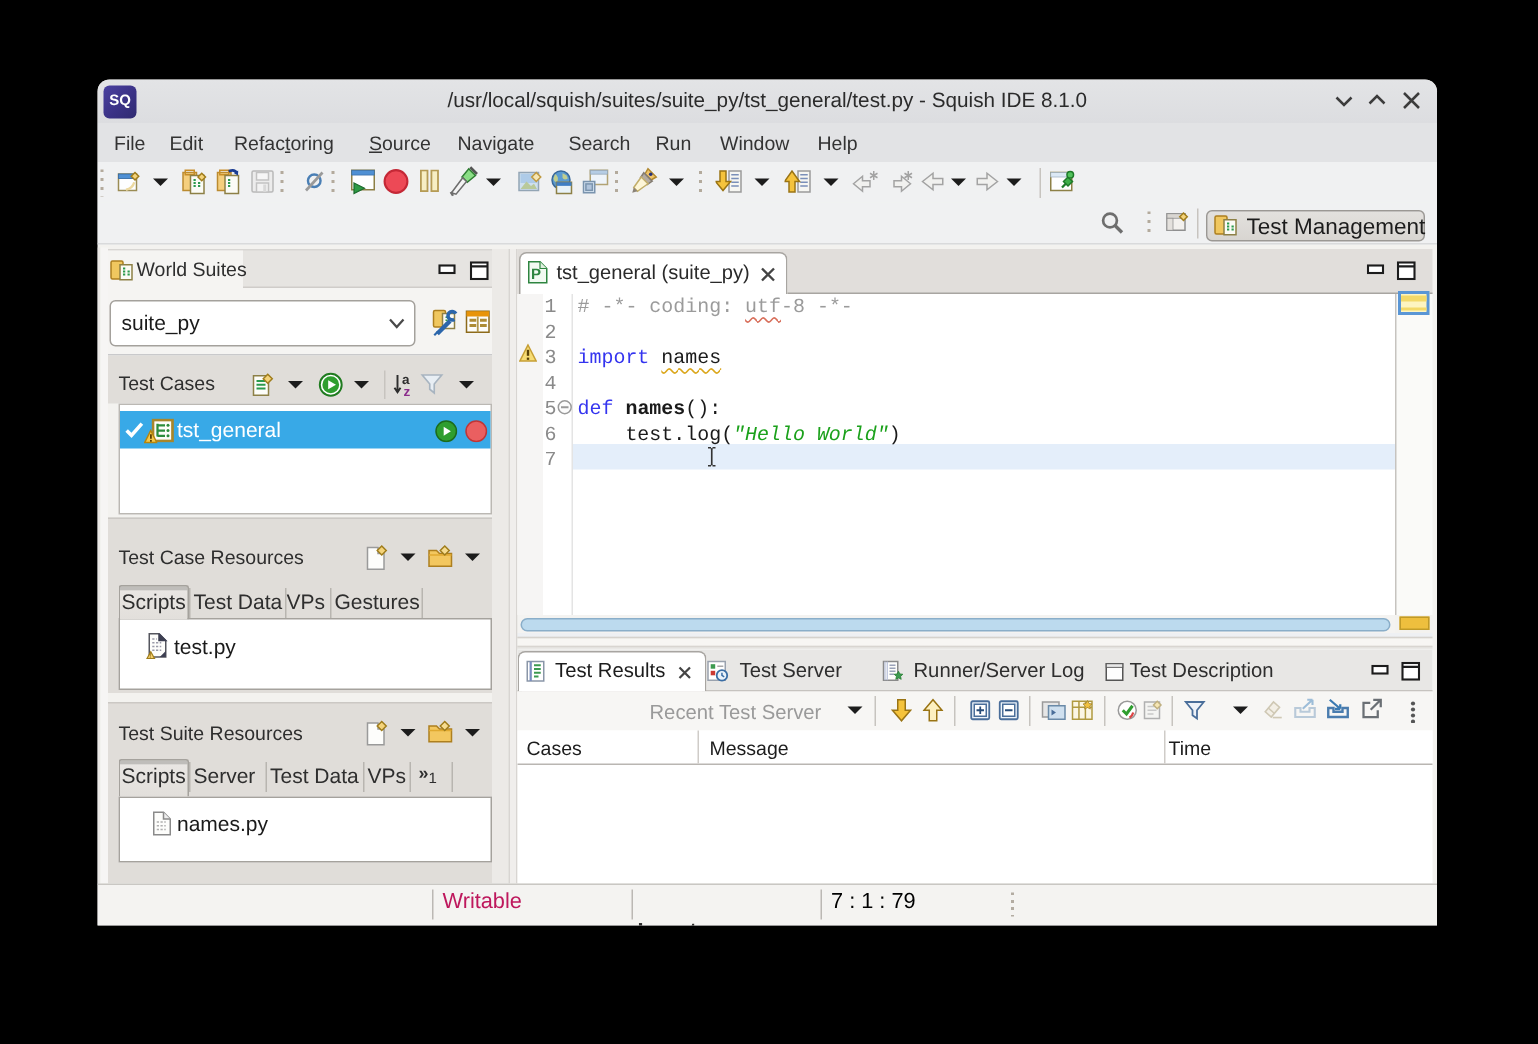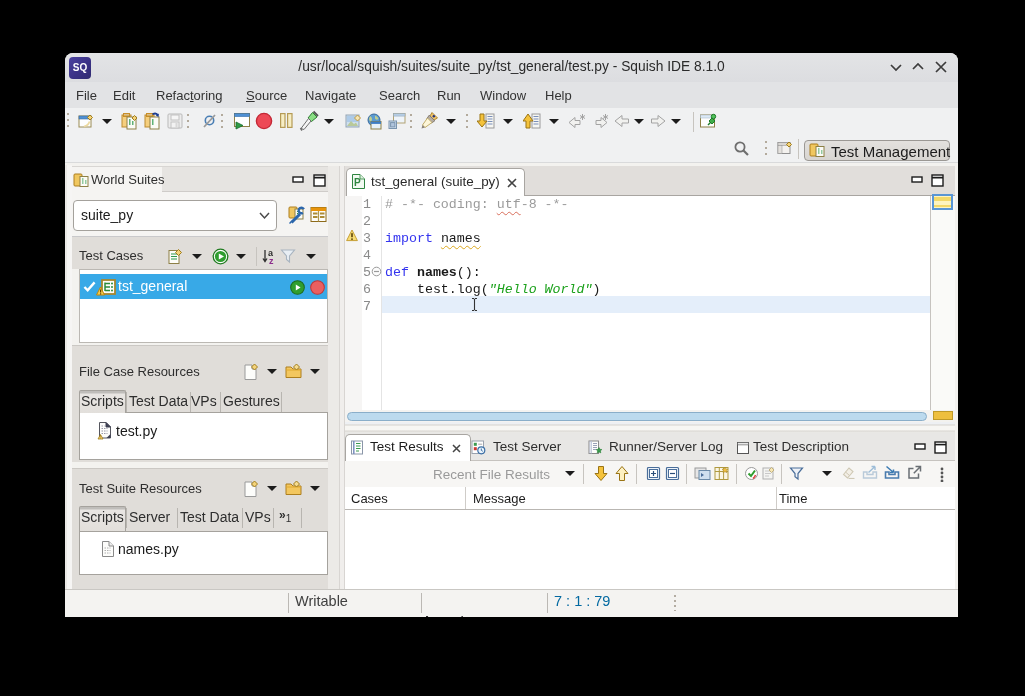--- a/index.html
+++ b/index.html
@@ -297,21 +297,21 @@
 <div class="a" style="left:53px;top:225px;font-size:14px;color:#fff;">tst_general</div>
 <svg class="a" style="left:225px;top:227px" width="15" height="15" viewBox="0 0 22 22">
  <circle cx="11" cy="11" r="10" fill="#2f9e2f" stroke="#1c6b1c" stroke-width="1.5"></circle>
  <path d="M8.5 6.5 L15.5 11 L8.5 15.5 Z" fill="#fff"></path>
 </svg>
 <svg class="a" style="left:245px;top:227px" width="15" height="15" viewBox="0 0 22 22">
  <circle cx="11" cy="11" r="10" fill="#ea5f60" stroke="#c03536" stroke-width="1.5"></circle>
 </svg>
 
 <div class="a" style="left:7px;top:292px;width:256px;height:117px;background:#e0ddd9;border-top:1px solid #cbc8c4;"></div>
-<div class="a" style="left:14px;top:311px;font-size:13px;color:#2e2e2e;">File Case Resources</div>
+<div class="a" style="left:14px;top:311px;font-size:13px;color:#2e2e2e;">Test Case Resources</div>
 <svg class="a" style="left:178px;top:310px" width="16" height="18" viewBox="0 0 16 18">
  <path d="M2 2 H9 L13 6 V16.5 H2 Z" fill="#fdfdfb" stroke="#9a9a9a"></path>
  <path d="M9 2 L9 6 L13 6" fill="#eee" stroke="#9a9a9a"></path>
  <path d="M11.5 1 L14.5 4 L11.5 7 L8.5 4 Z" fill="#f4d37a" stroke="#a07d1c"></path>
 </svg>
 <div class="a tri" style="left:202px;top:316px"></div>
 <svg class="a" style="left:220px;top:310px" width="17" height="17" viewBox="0 0 17 17">
  <path d="M1 4 H6 L8 6 H16 V14.5 H1 Z" fill="#f3c75f" stroke="#ad7f1f"></path>
  <path d="M1 7 H16" stroke="#e0a92f" stroke-width="1"></path>
  <path d="M11.5 1 L14.5 4 L11.5 7 L8.5 4 Z" fill="#f6dc90" stroke="#a07d1c"></path>
@@ -464,21 +464,21 @@
 <div class="a" style="left:688px;top:386px;font-size:13.5px;color:#2e2e2e;">Test Description</div>
 <svg class="a" style="left:849px;top:389px" width="13" height="11" viewBox="0 0 13 11">
  <rect x="1" y="2" width="10" height="5" fill="#fff" stroke="#1c1c1c" stroke-width="1.4"></rect>
 </svg>
 <svg class="a" style="left:869px;top:388px" width="13" height="13" viewBox="0 0 13 13">
  <rect x="1" y="1" width="11" height="11" fill="#fff" stroke="#1c1c1c" stroke-width="1.4"></rect>
  <path d="M1 3.6 H12" stroke="#1c1c1c" stroke-width="1.6"></path>
 </svg>
 
 <div class="a" style="left:280px;top:408px;width:610px;height:26px;background:#f7f6f4;"></div>
-<div class="a" style="left:368px;top:414px;font-size:13.5px;color:#9a9a9a;">Recent File Results</div>
+<div class="a" style="left:368px;top:414px;font-size:13.5px;color:#9a9a9a;">Recent Test Server</div>
 <div class="a tri" style="left:500px;top:418px"></div>
 <div class="a vsep" style="left:518px;top:411px"></div>
 <svg class="a" style="left:529px;top:412px" width="14" height="17" viewBox="0 0 14 17">
  <path d="M4.5 1.5 h5 v7 h3.5 L7 15.5 L1 8.5 h3.5 Z" fill="#f5c33c" stroke="#9a7414"></path>
 </svg>
 <svg class="a" style="left:550px;top:412px" width="14" height="17" viewBox="0 0 14 17">
  <path d="M4.5 15.5 h5 v-7 h3.5 L7 1.5 L1 8.5 h3.5 Z" fill="#fdf0c0" stroke="#9a7414"></path>
 </svg>
 <div class="a vsep" style="left:571px;top:411px"></div>
 <svg class="a" style="left:581px;top:413px" width="15" height="15" viewBox="0 0 15 15">
@@ -547,16 +547,16 @@
 <div class="a" style="left:711px;top:434px;width:1px;height:22px;background:#cfccc8"></div>
 <div class="a" style="left:286px;top:438px;font-size:13px;color:#1c1c1c;">Cases</div>
 <div class="a" style="left:408px;top:438px;font-size:13px;color:#1c1c1c;">Message</div>
 <div class="a" style="left:714px;top:438px;font-size:13px;color:#1c1c1c;">Time</div>
 
 <div class="a" style="left:0;top:536px;width:893px;height:28px;background:#f4f3f1;border-top:1px solid #c9c7c3;"></div>
 <div class="a" style="left:223px;top:540px;width:1px;height:20px;background:#bbb8b4"></div>
 <div class="a" style="left:356px;top:540px;width:1px;height:20px;background:#bbb8b4"></div>
 <div class="a" style="left:482px;top:540px;width:1px;height:20px;background:#bbb8b4"></div>
 <div class="a dsep" style="left:609px;top:542px;background-image:repeating-linear-gradient(to bottom,#b3aca2 0 2px,rgba(0,0,0,0) 2px 5px)"></div>
-<div class="a" style="left:230px;top:540px;font-size:14.5px;color:#404040;">Writable</div>
+<div class="a" style="left:230px;top:540px;font-size:14.5px;color:#be185d;">Writable</div>
 <div class="a" style="left:360px;top:560px;font-size:14.5px;color:#2b2b2b;font-weight:bold;">Insert</div>
-<div class="a" style="left:489px;top:540px;font-size:14.5px;color:#0369a1;">7 : 1 : 79</div>
+<div class="a" style="left:489px;top:540px;font-size:14.5px;color:#000000;">7 : 1 : 79</div>
 </div>
 
 </body></html>

